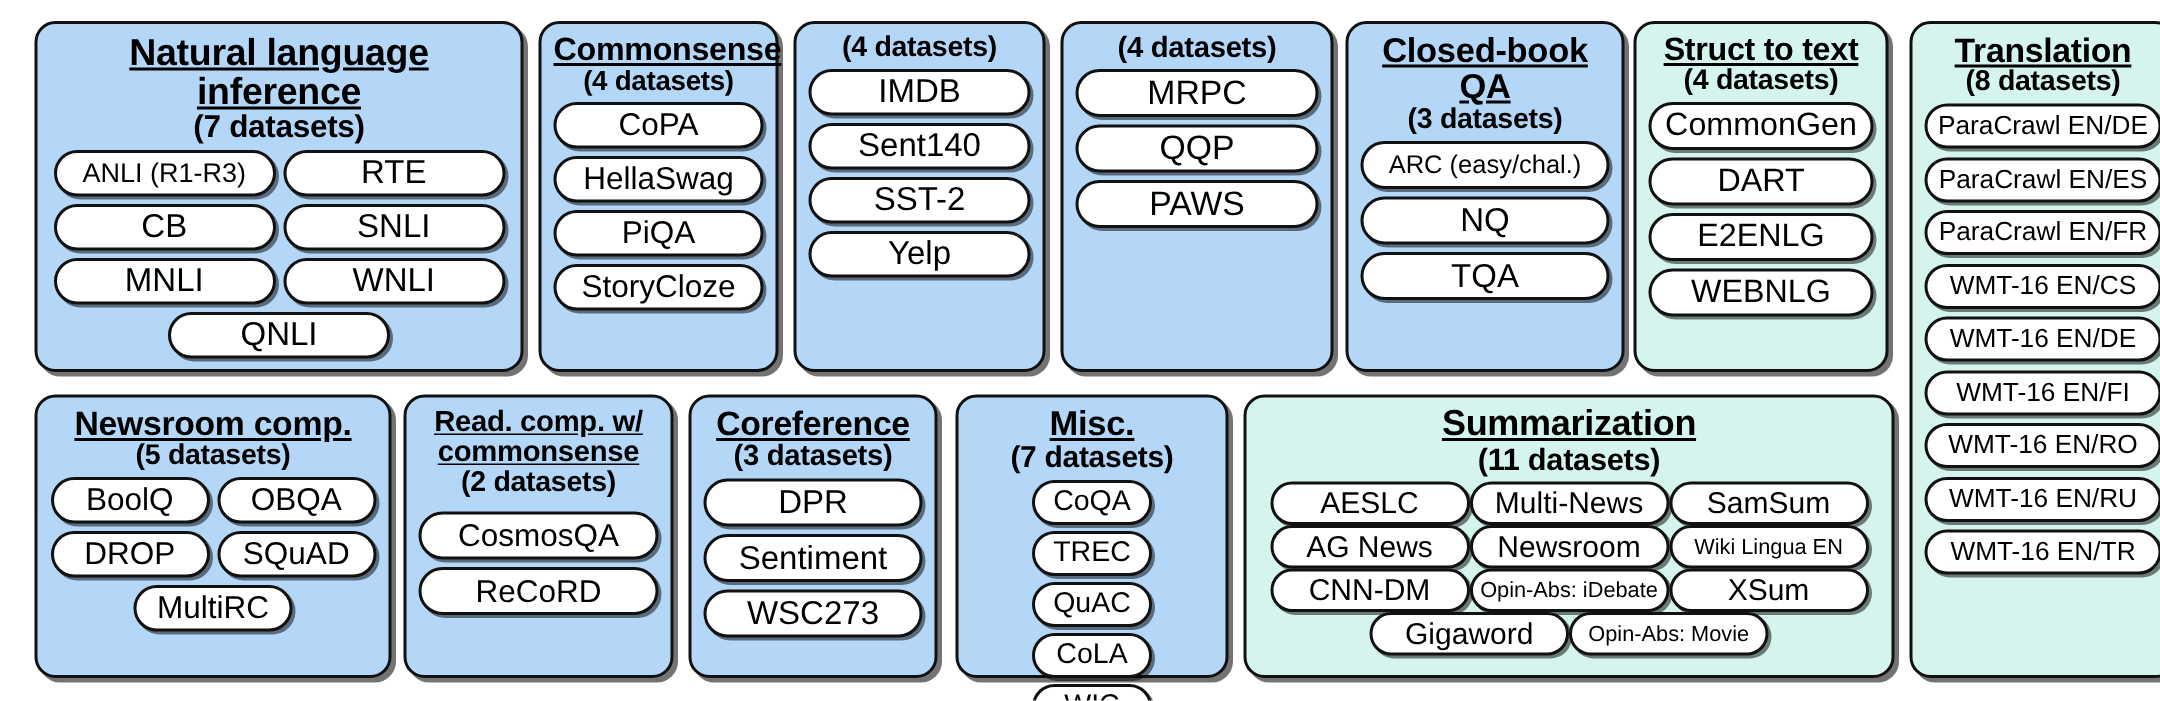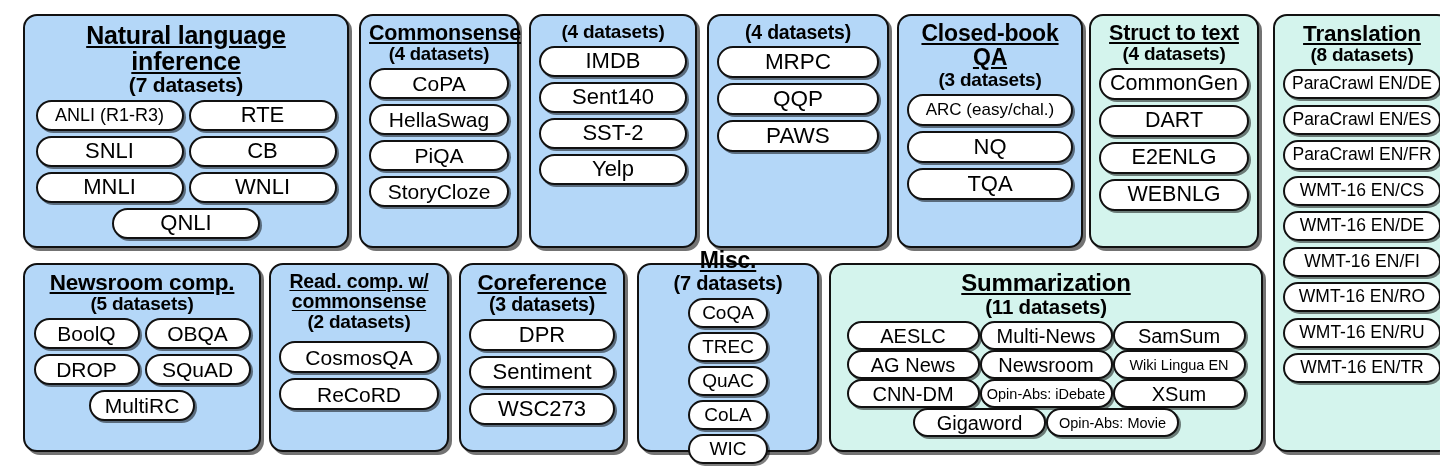--- a/index.html
+++ b/index.html
@@ -95,21 +95,21 @@
   #rcc .c-title{font-size:19.5px;}
   #rcc .c-count{font-size:19px;}
   #rcc .pill{width:164px;height:32px;font-size:21px;}
   #rcc .pills{margin-top:6px;}
 
   #coref{left:442px;top:263px;width:166px;height:189px;}
   #coref .c-title{font-size:22.5px;}
   #coref .c-count{font-size:19.5px;}
   #coref .pill{width:150px;height:32px;font-size:22px;}
 
-  #misc{left:620px;top:263px;width:182px;height:189px;justify-content:center;}
+  #misc{left:620px;top:263px;width:182px;height:189px;}
   #misc .c-title{font-size:23px;}
   #misc .c-count{font-size:20px;}
   #misc .pill{width:80px;height:30px;font-size:19px;}
   #misc .pills{gap:4px;}
 
   #summ{left:812px;top:263px;width:434px;height:189px;}
   #summ .c-title{font-size:24px;}
   #summ .c-count{font-size:20.5px;}
   #summ .pill{width:133px;height:29px;font-size:20px;}
   #summ .pill.sm{font-size:14.5px;}
@@ -121,22 +121,22 @@
 <div id="canvas">
 
   <div class="cluster blue" id="nli">
     <div class="c-head">
       <span class="c-title">Natural language inference</span>
       <span class="c-count">(7 datasets)</span>
     </div>
     <div class="pills">
       <div class="pill sm">ANLI (R1-R3)</div>
       <div class="pill">RTE</div>
+      <div class="pill">CB</div>
       <div class="pill">SNLI</div>
-      <div class="pill">CB</div>
       <div class="pill">MNLI</div>
       <div class="pill">WNLI</div>
       <div class="pill">QNLI</div>
     </div>
   </div>
 
   <div class="cluster blue" id="commonsense">
     <div class="c-head">
       <span class="c-title">Commonsense</span>
       <span class="c-count">(4 datasets)</span>

